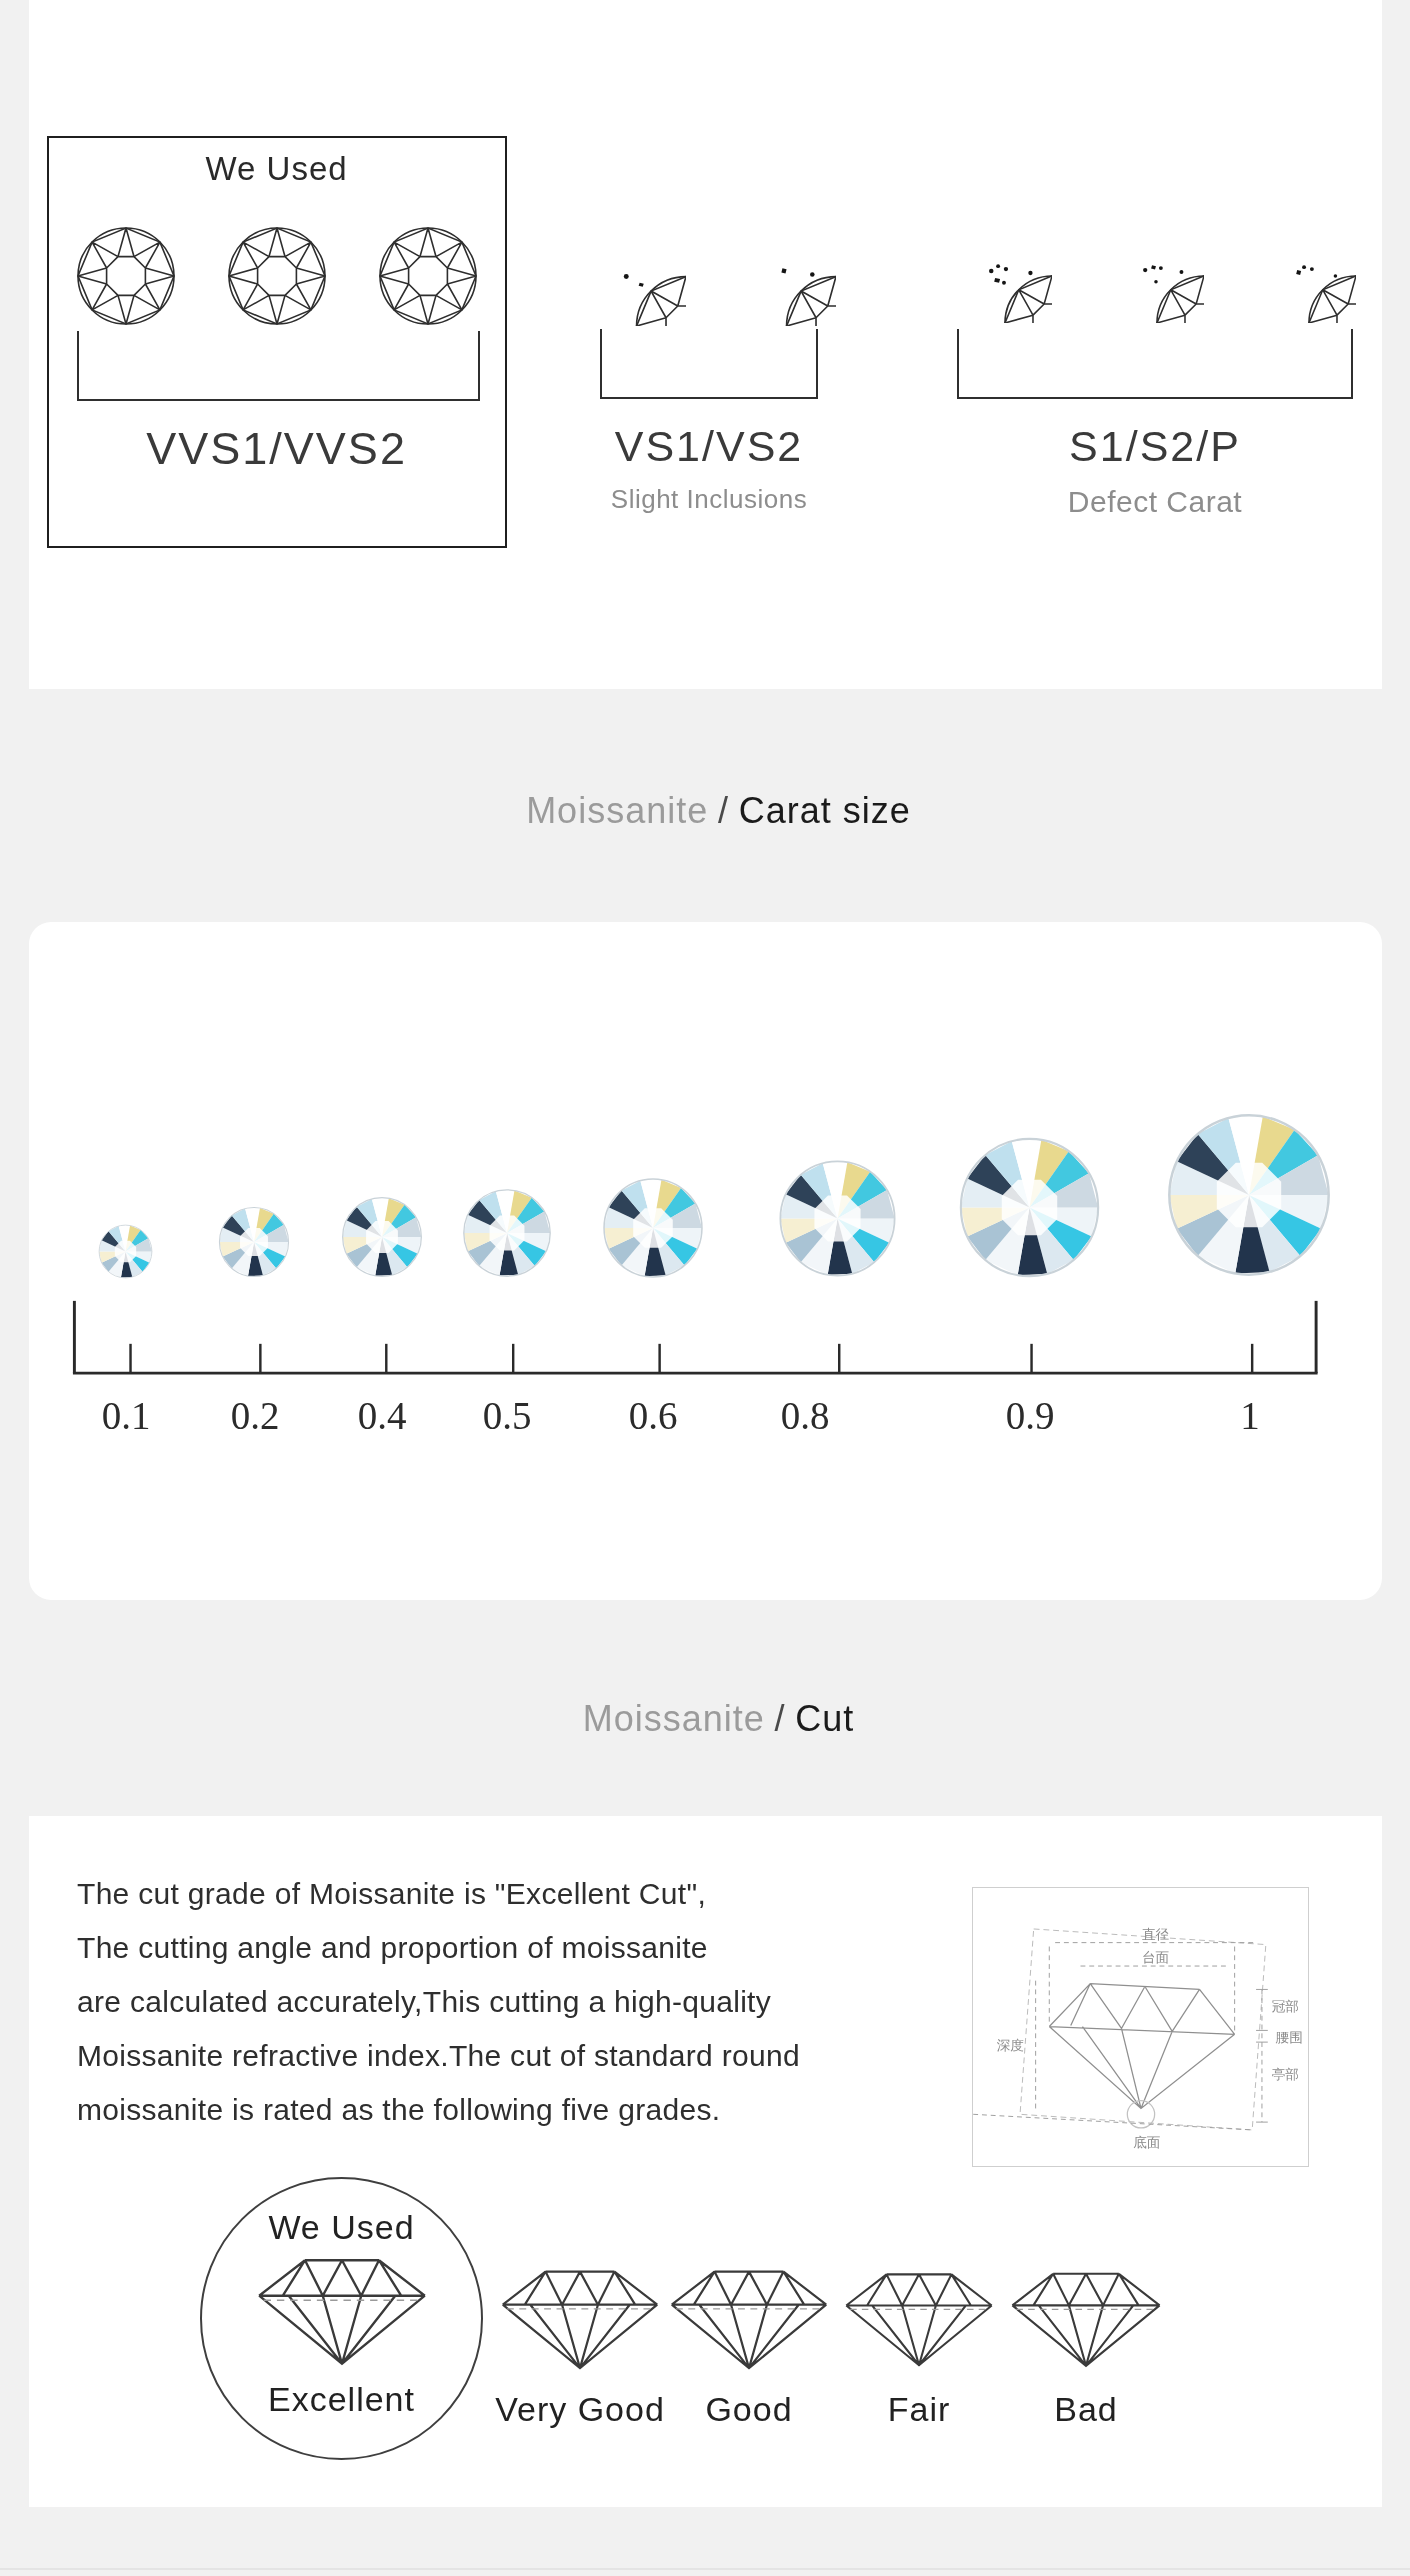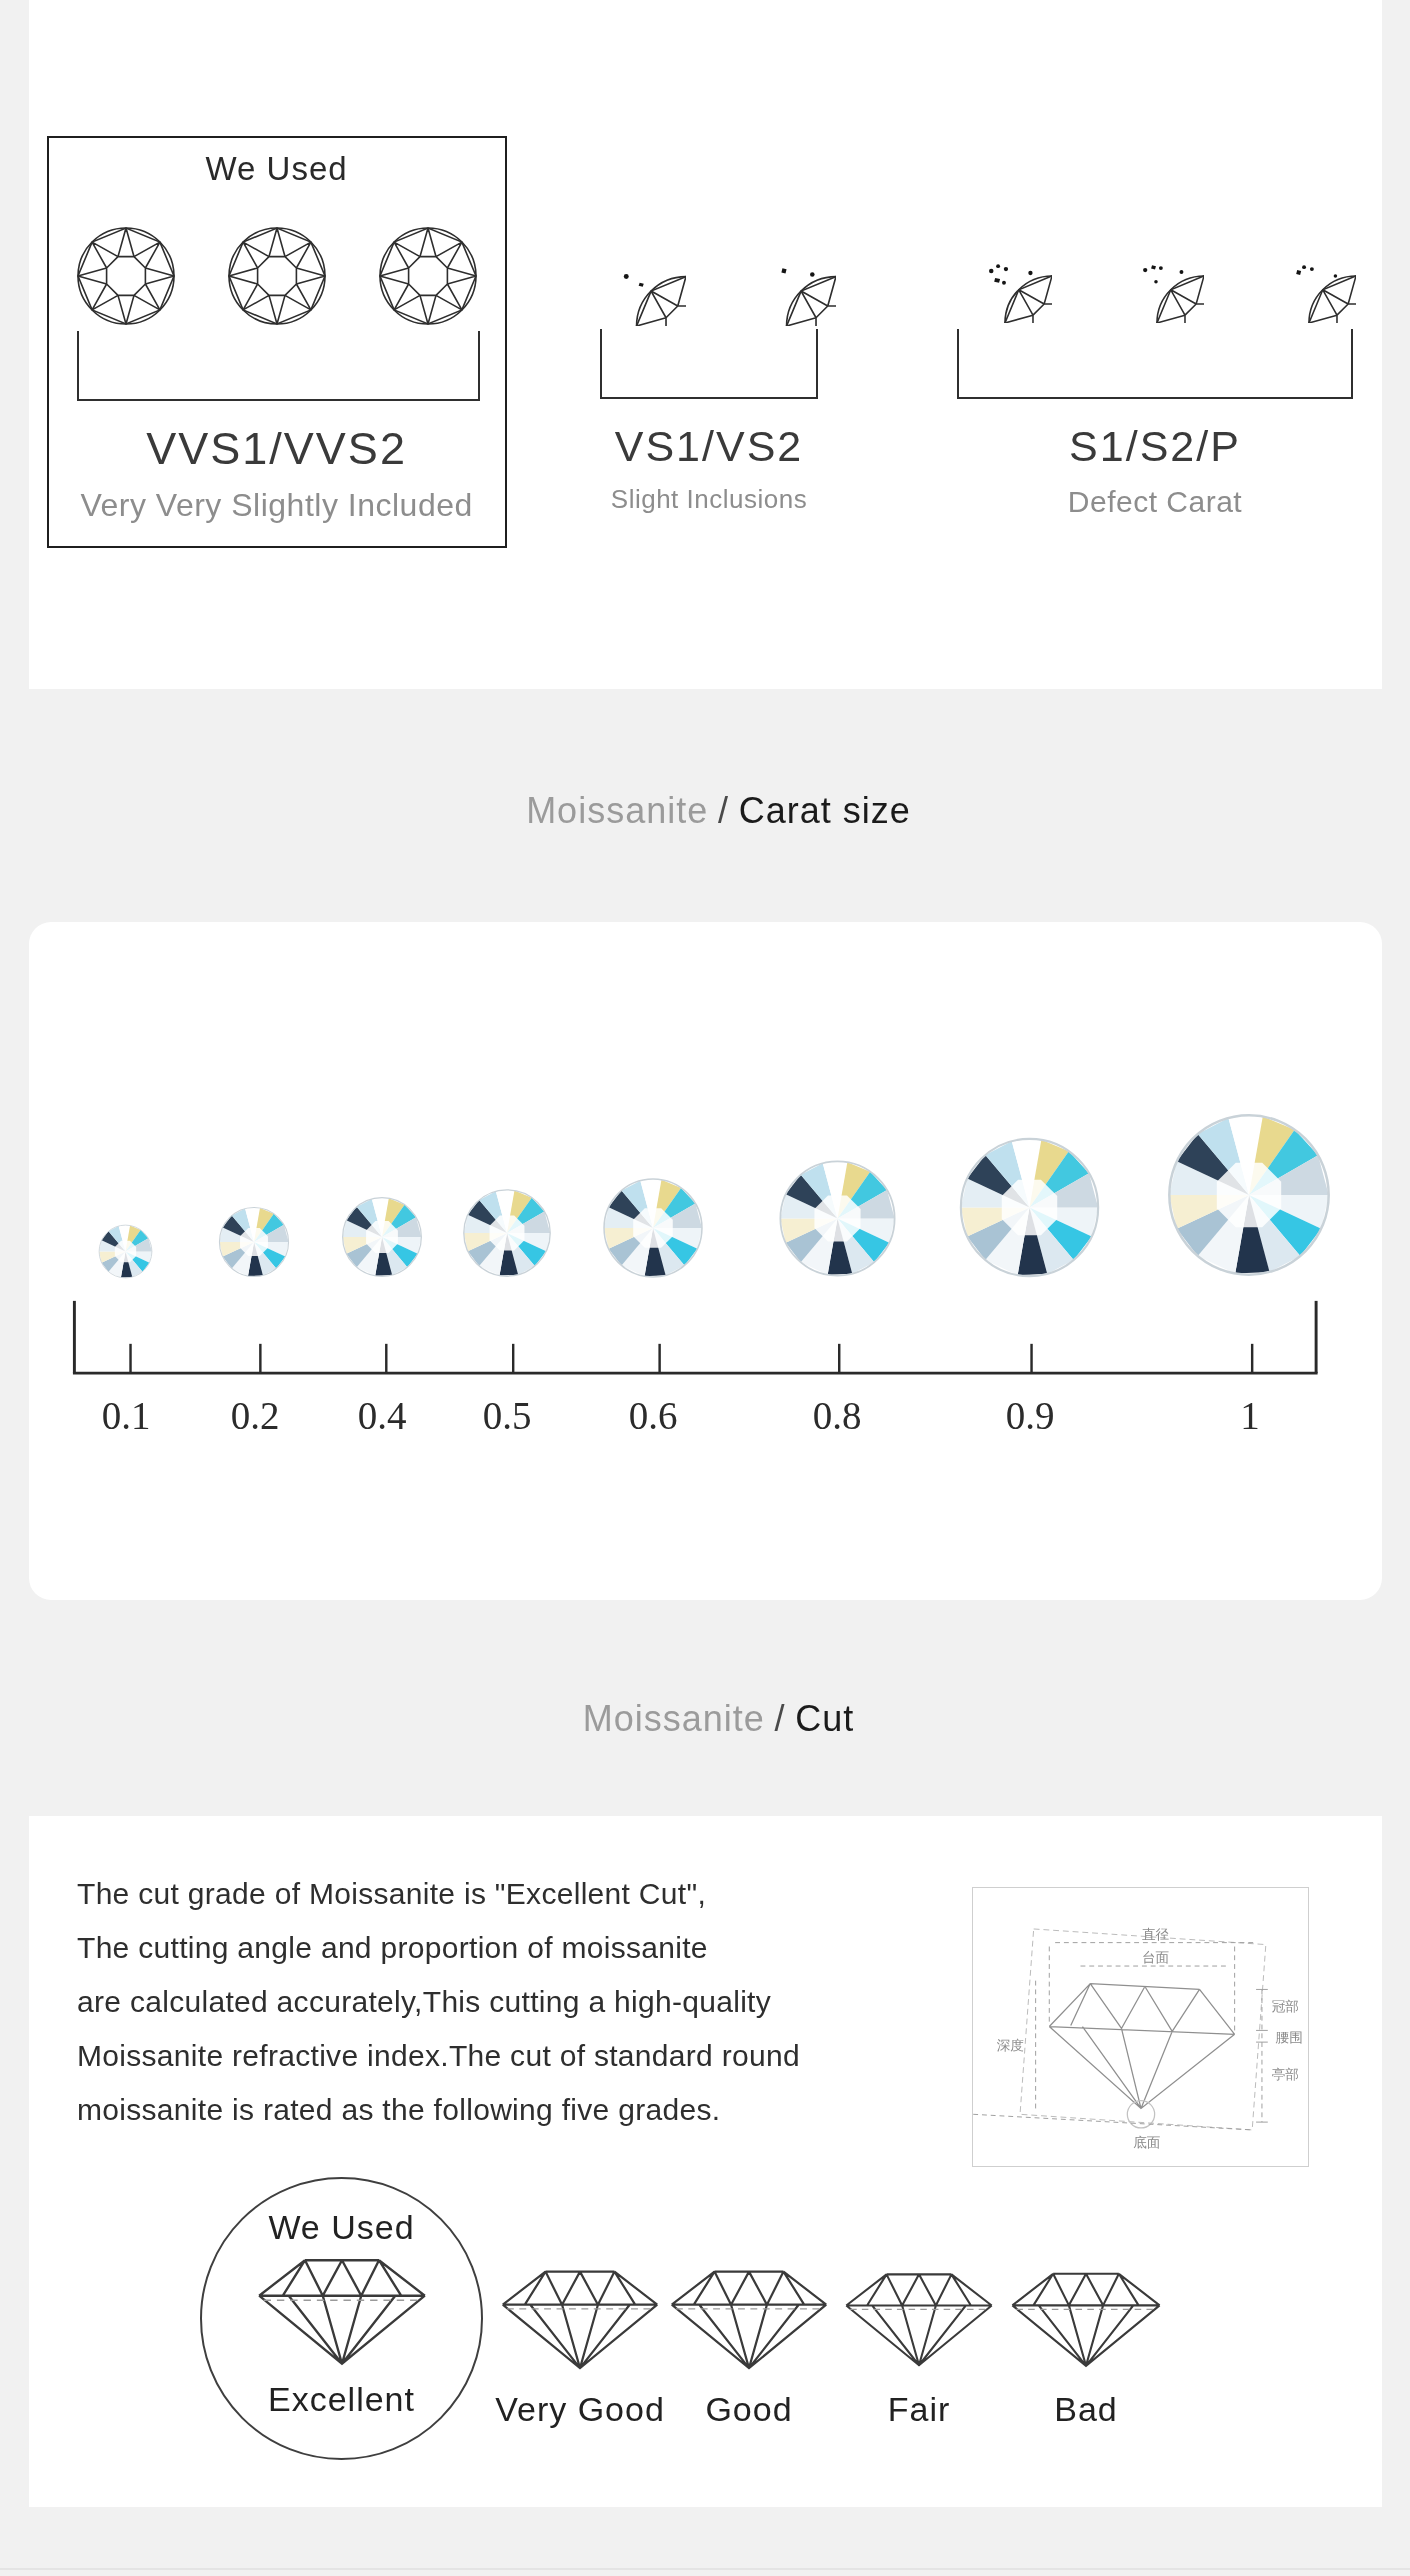--- a/index.html
+++ b/index.html
@@ -103,21 +103,20 @@
           </svg>
         <svg width="100" height="100" viewBox="0 0 102 102">
             <use href="#sym-gem-top"></use>
           </svg>
         <svg width="100" height="100" viewBox="0 0 102 102">
             <use href="#sym-gem-top"></use>
           </svg>
       </div>
       <div class="bracket" style="left:28px;top:193px;width:399px;"></div>
       <div class="grade-label" style="top:285px;font-size:45px;">VVS1/VVS2</div>
-      <div class="desc-label" style="top:349px;font-size:32px;">Very Very Slightly Included</div>
     </div>
 
     <div class="clarity-group" style="left:514px;top:0;width:332px;height:547px;">
       <div class="stones-row" style="top:223px;gap:47px;left:0;">
         <svg width="103" height="103" viewBox="-50 -50 100 100">
           <use href="#sym-gem-top"></use>
           <g fill="#151515">
               <circle cx="-8" cy="2" r="2.4"></circle>
               <path d="M5,8 l4,1 l-1,3 l-4,-1 z"></path>
             </g>
@@ -221,21 +220,21 @@
           <line x1="1253" y1="52" x2="1253" y2="82"></line>
         </g>
       </g>
     </svg>
 
     <span class="carat-num" style="left:53px;top:471px;">0.1</span>
     <span class="carat-num" style="left:182px;top:471px;">0.2</span>
     <span class="carat-num" style="left:309px;top:471px;">0.4</span>
     <span class="carat-num" style="left:434px;top:471px;">0.5</span>
     <span class="carat-num" style="left:580px;top:471px;">0.6</span>
-    <span class="carat-num" style="left:764px;top:471px;">0.8</span>
+    <span class="carat-num" style="left:732px;top:471px;">0.8</span>
     <span class="carat-num" style="left:957px;top:471px;">0.9</span>
     <span class="carat-num" style="left:1177px;top:471px;">1</span>
   </section>
 
   <h2 class="sec-heading" style="top:1685px;">
     <span class="pre">Moissanite</span><span class="sep">/</span><span class="term">Cut</span>
   </h2>
 
   <section class="panel" id="cut-panel">
 

